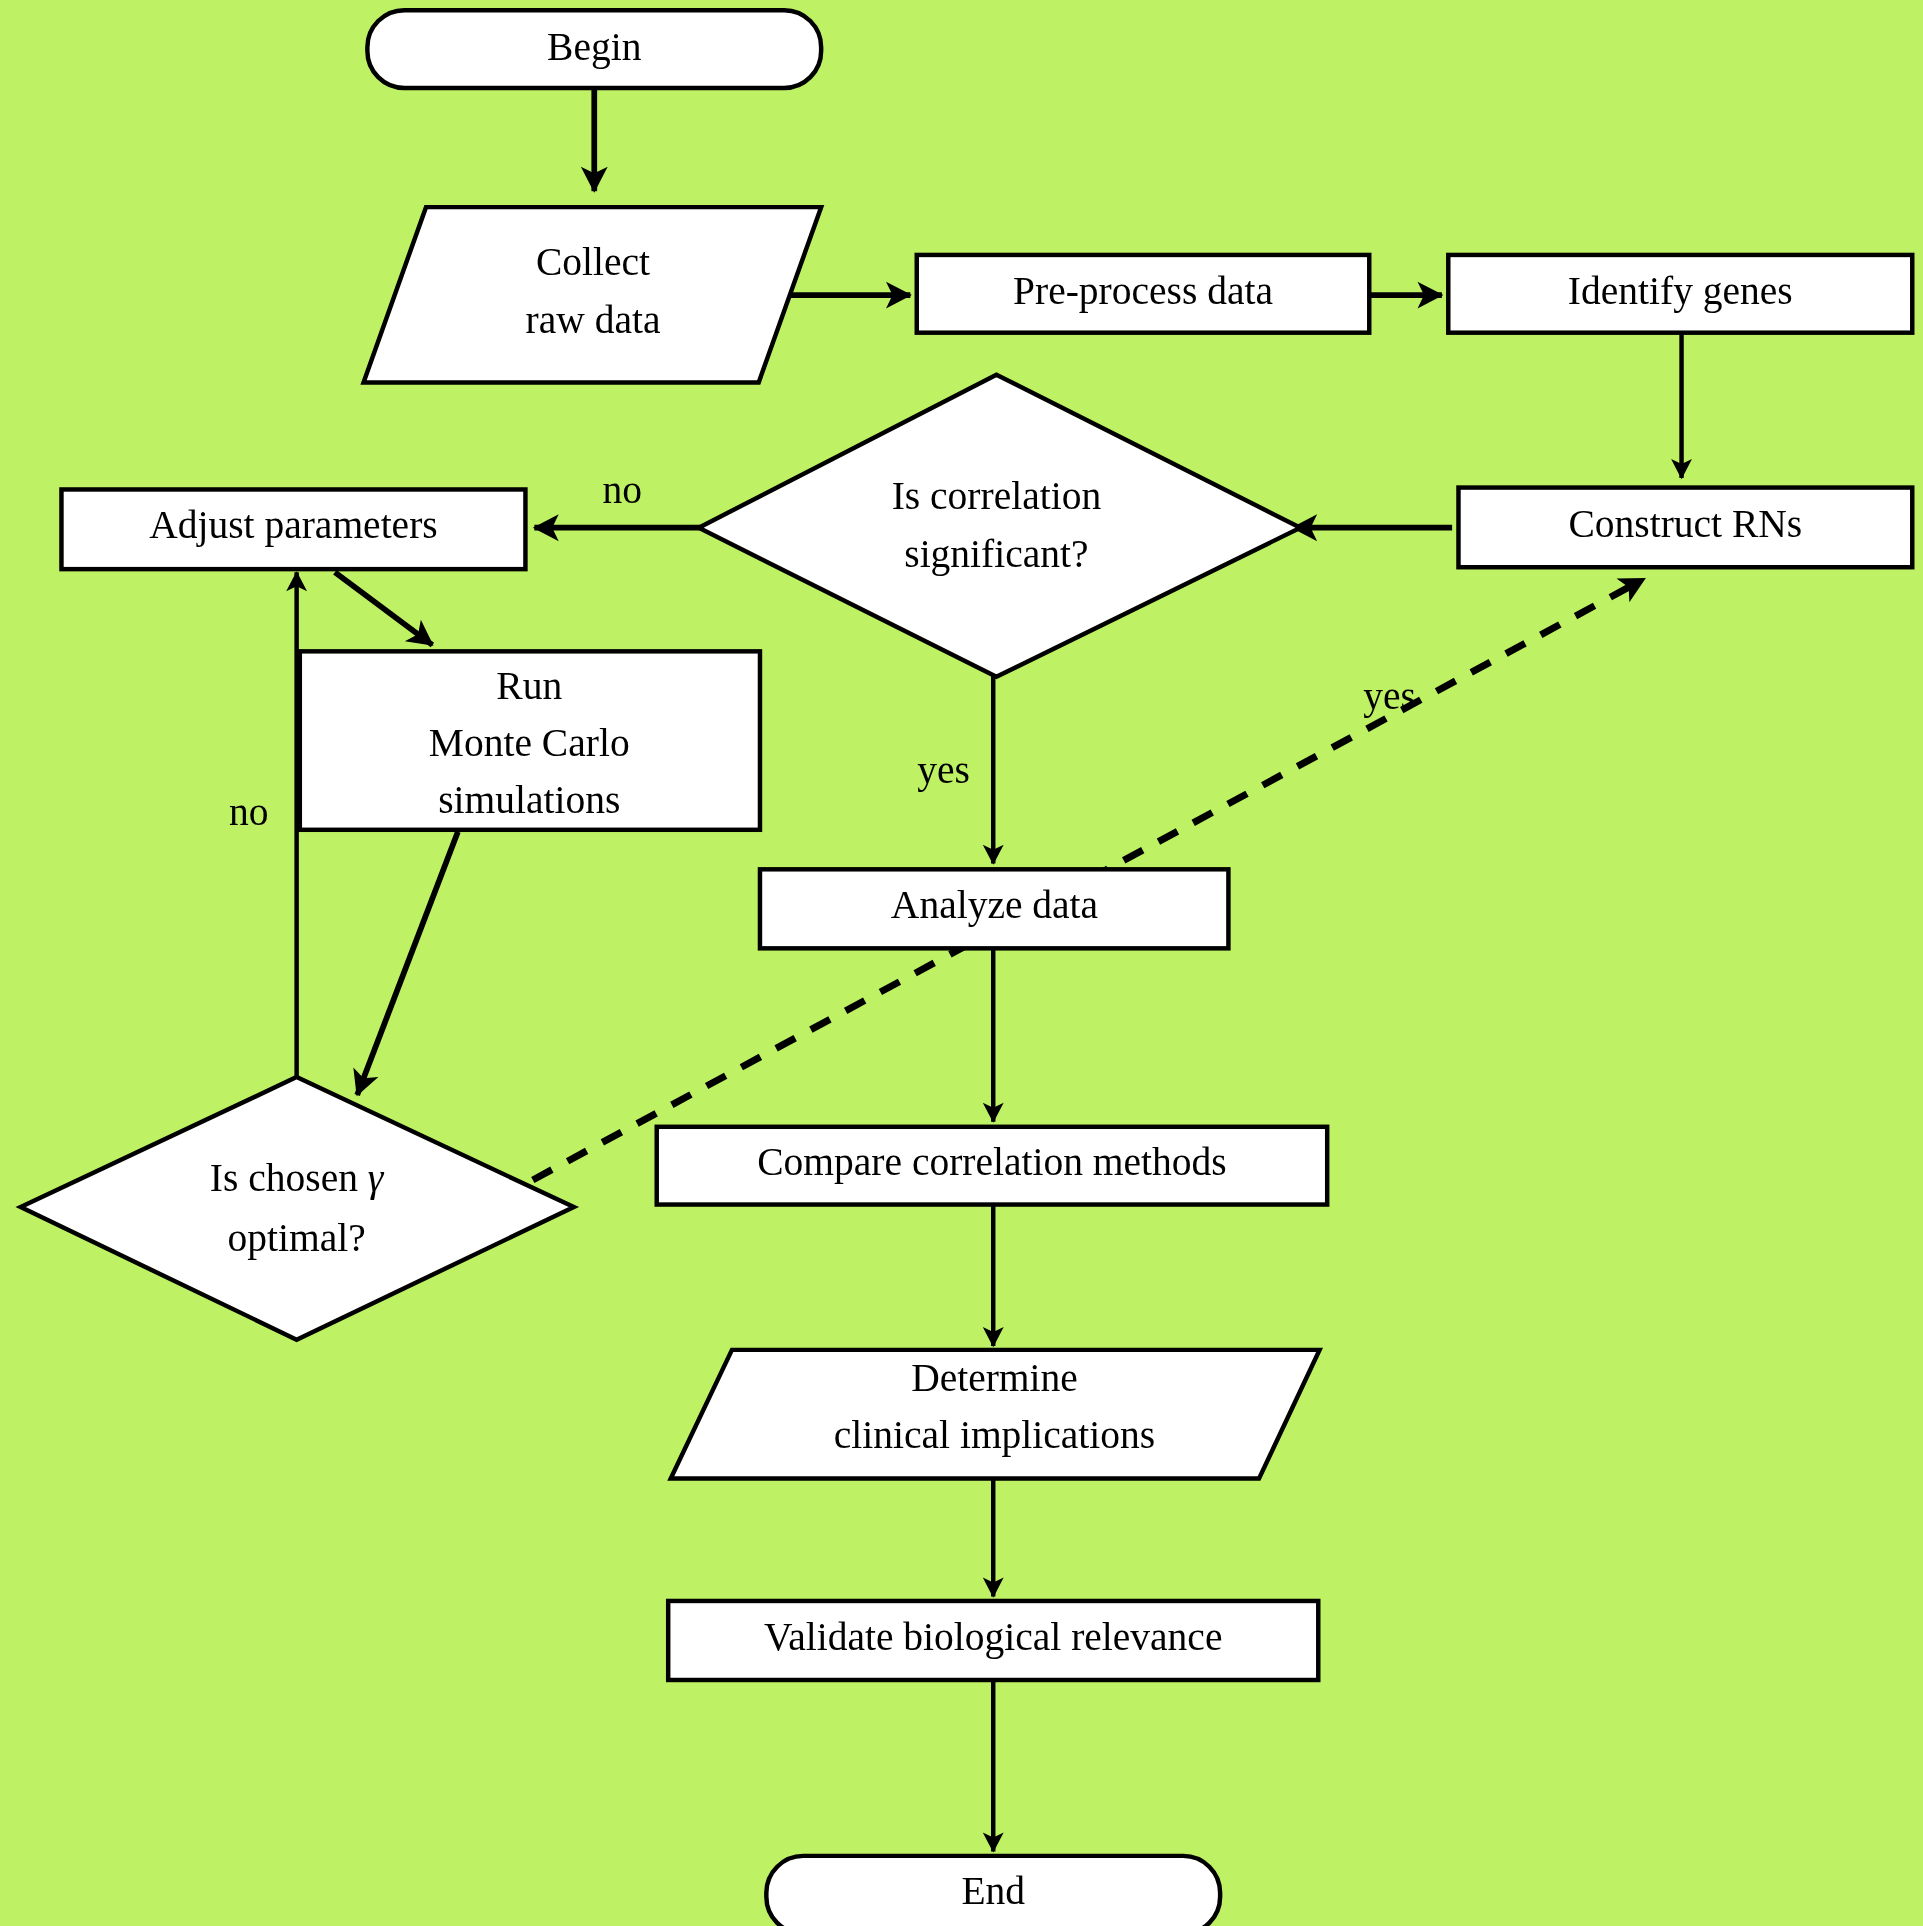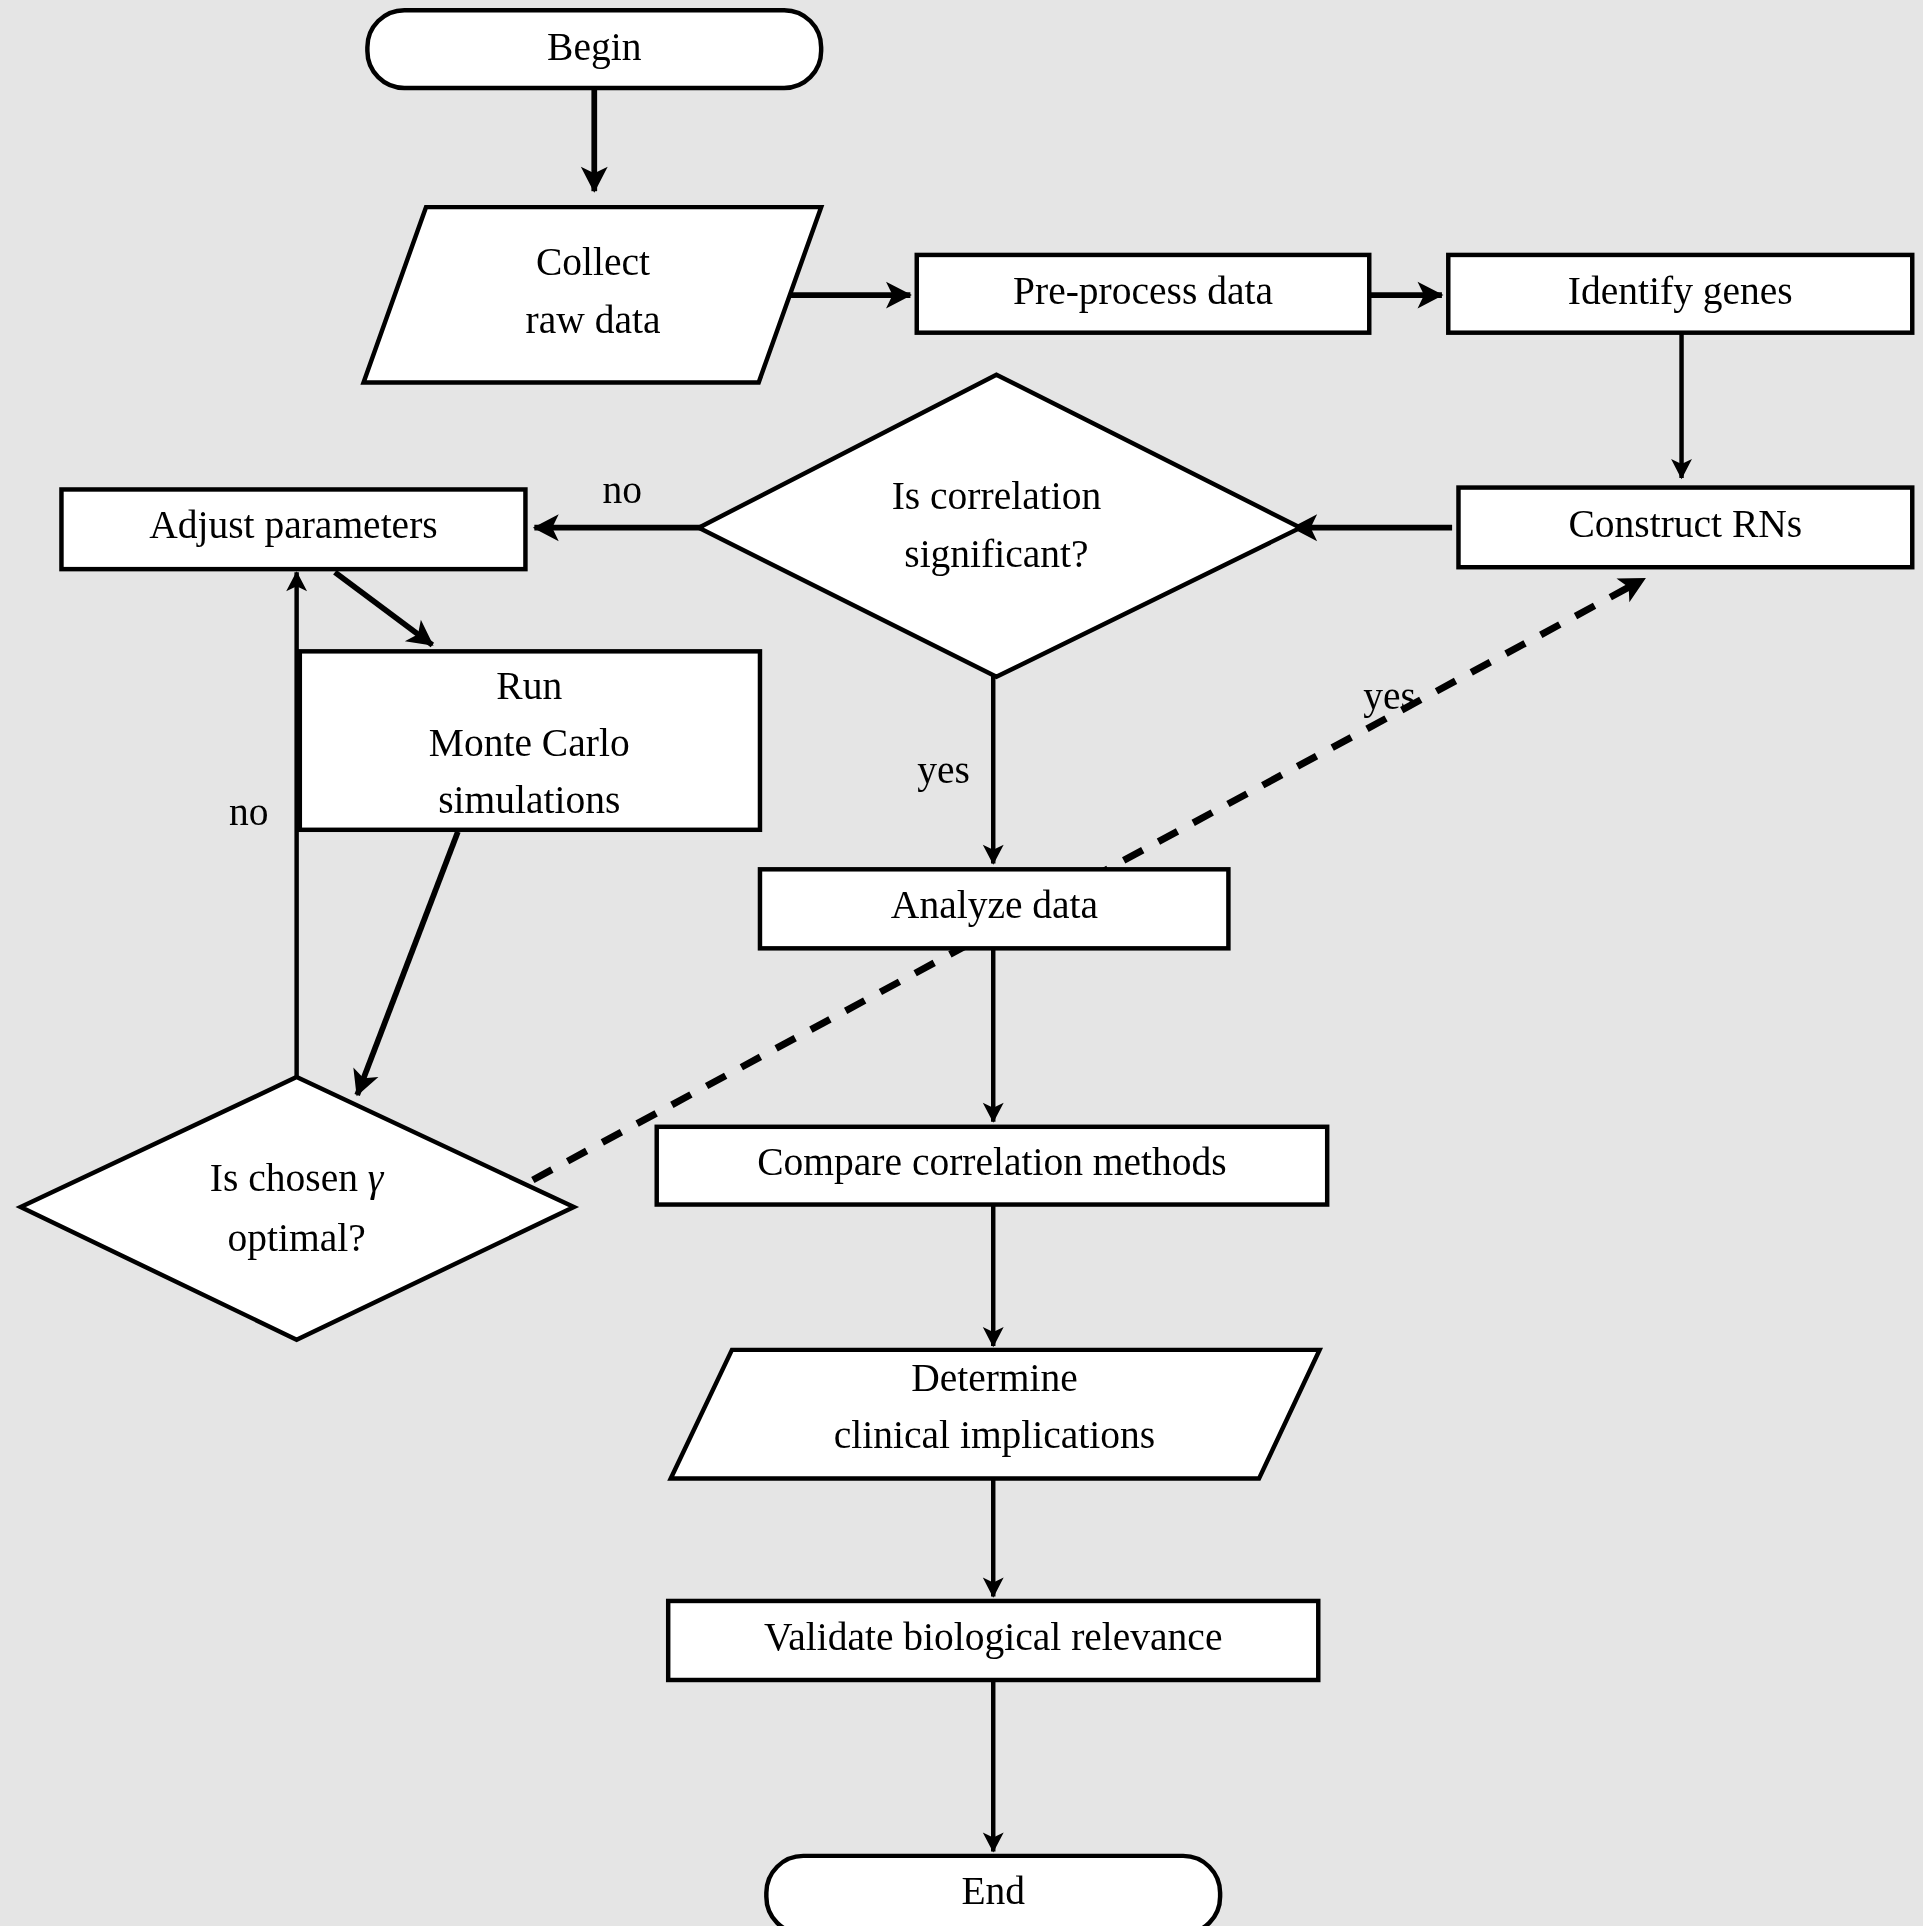--- a/index.html
+++ b/index.html
@@ -7,21 +7,21 @@
     padding: 0;
     background: #ffffff;
   }
   body {
     font-family: "Liberation Serif", "DejaVu Serif", serif;
   }
   #flowchart-root {
     position: relative;
     width: 1924px;
     height: 1926px;
-    background: #e5e5e5;
+    background: #bef264;
     overflow: hidden;
   }
   svg#flow-svg {
     position: absolute;
     top: 0;
     left: 0;
     width: 1924px;
     height: 1926px;
     display: block;
   }

